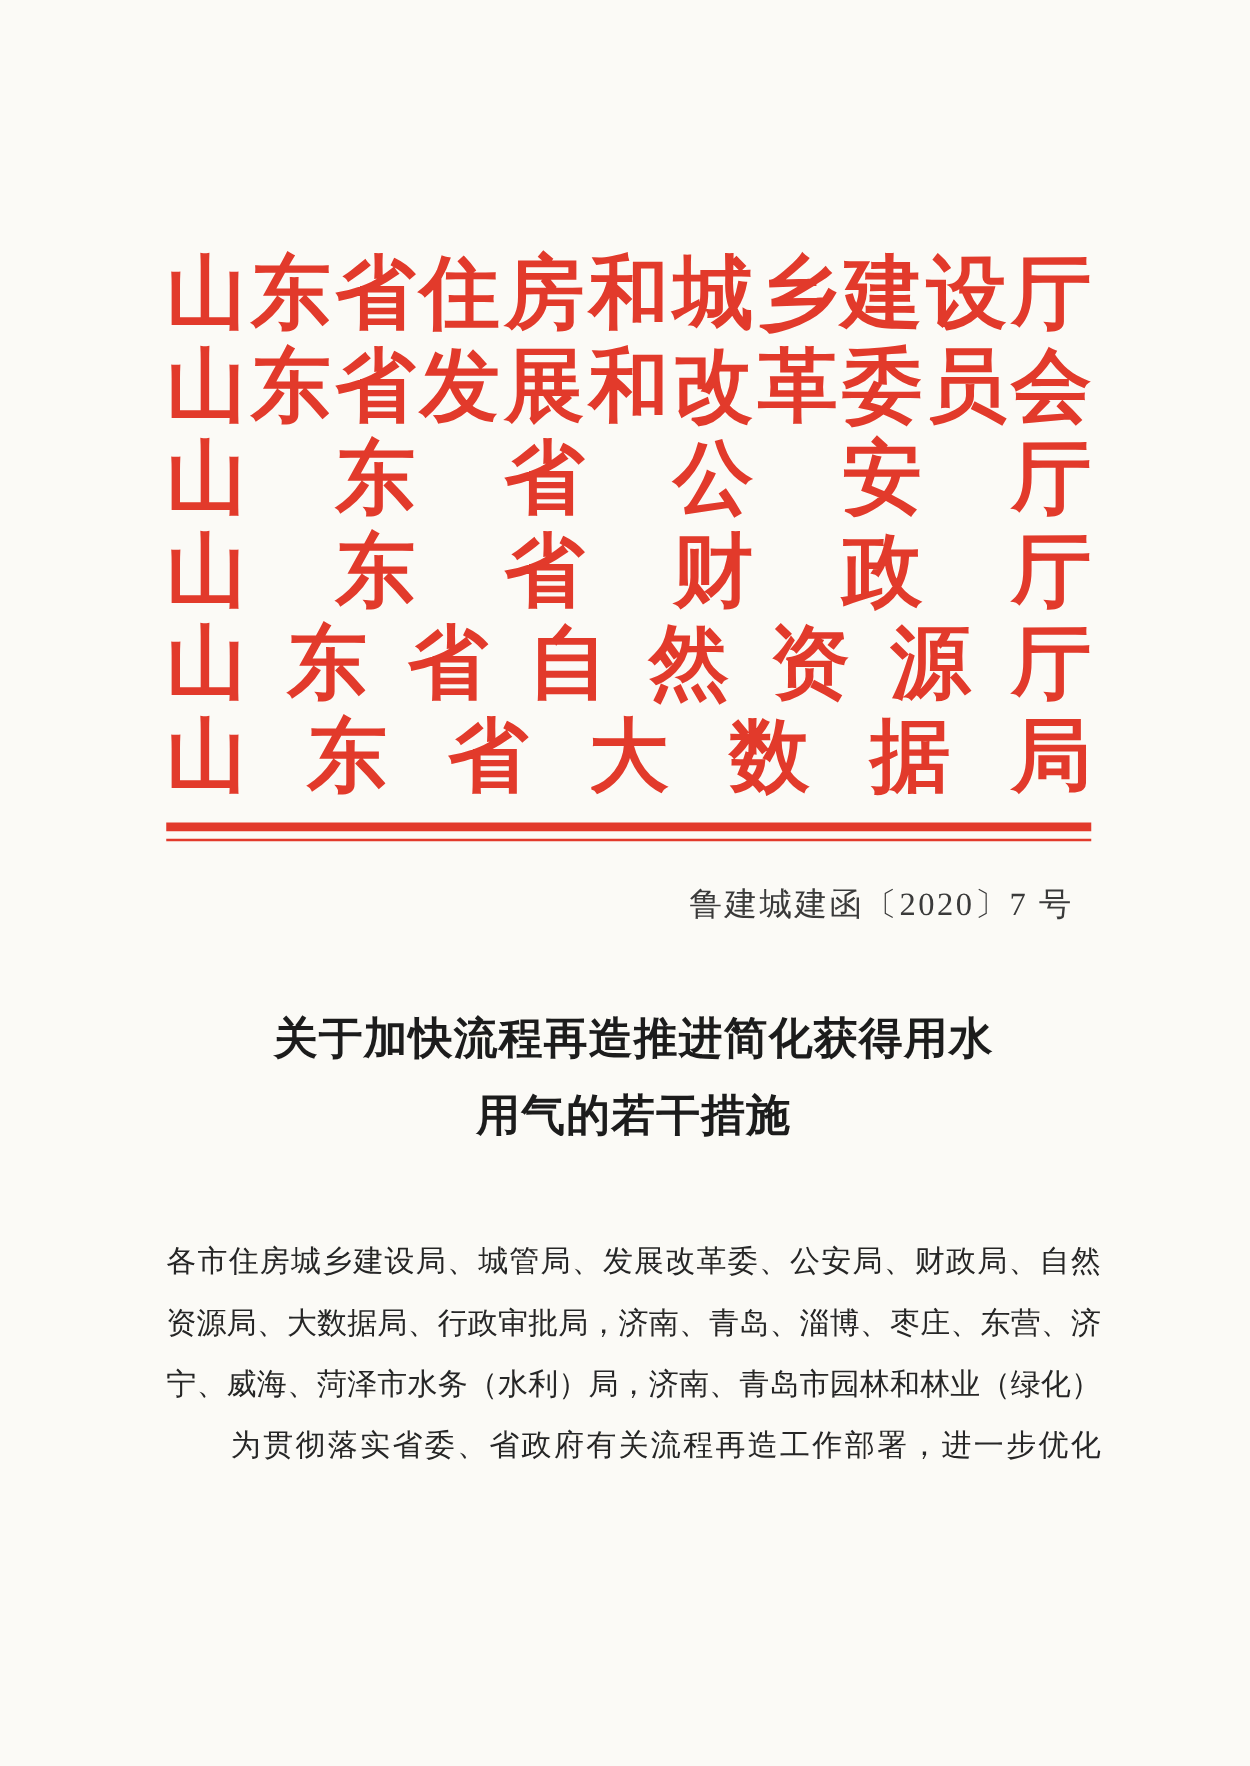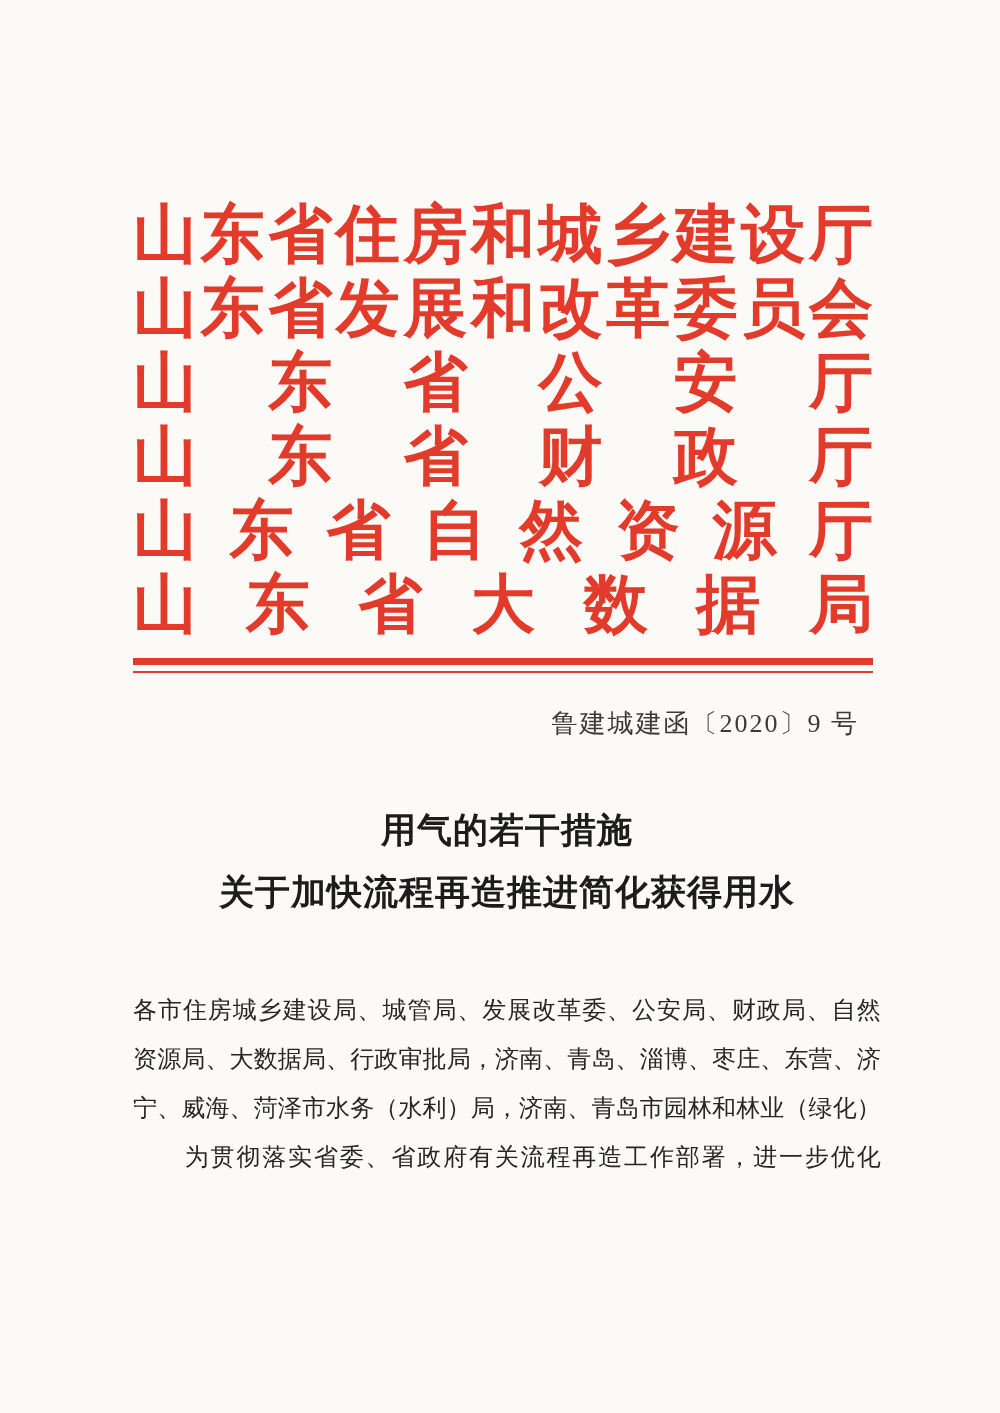--- a/index.html
+++ b/index.html
@@ -168,25 +168,25 @@
           <span>大</span>
           <span>数</span>
           <span>据</span>
           <span>局</span>
         </div>
     </header>
 
     <div class="rule-thick"></div>
     <div class="rule-thin"></div>
 
-    <div class="doc-number">鲁建城建函〔2020〕9 号</div>
+    <div class="doc-number">鲁建城建函〔2020〕7 号</div>
 
     <h1 class="doc-title">
+      <div class="title-line">关于加快流程再造推进简化获得用水</div>
       <div class="title-line">用气的若干措施</div>
-      <div class="title-line">关于加快流程再造推进简化获得用水</div>
     </h1>
 
     <div class="body-text">
       <div class="body-line spread">
           <span>各</span>
           <span>市</span>
           <span>住</span>
           <span>房</span>
           <span>城</span>
           <span>乡</span>

